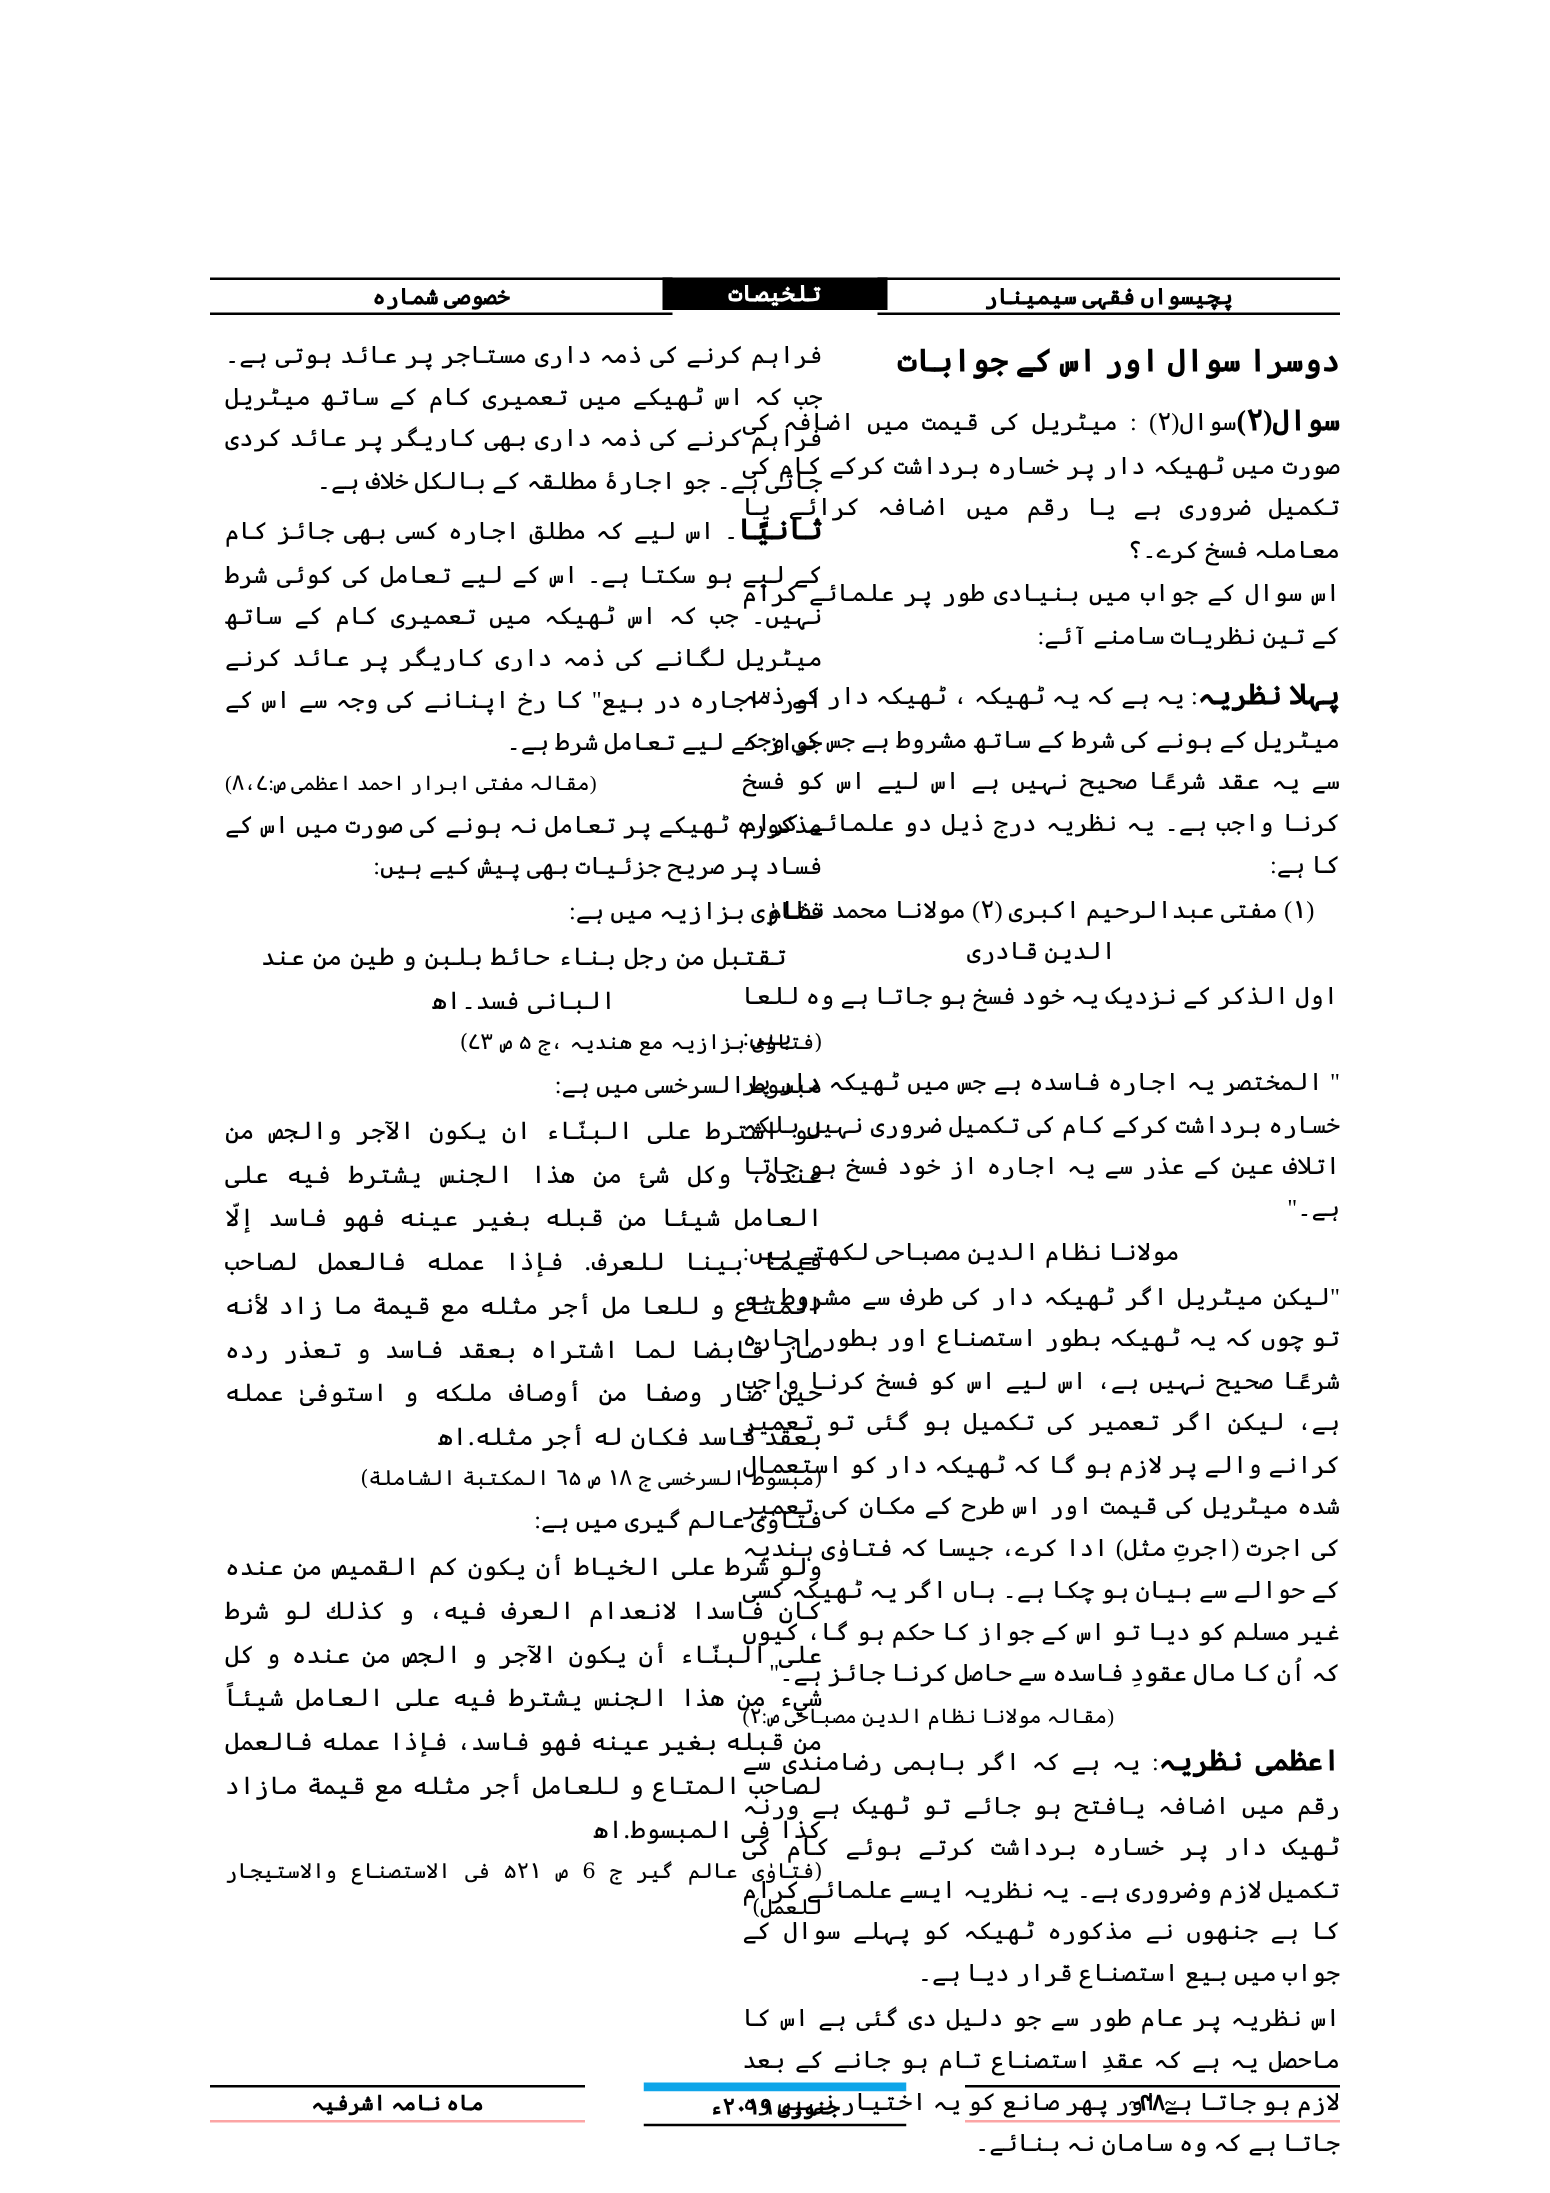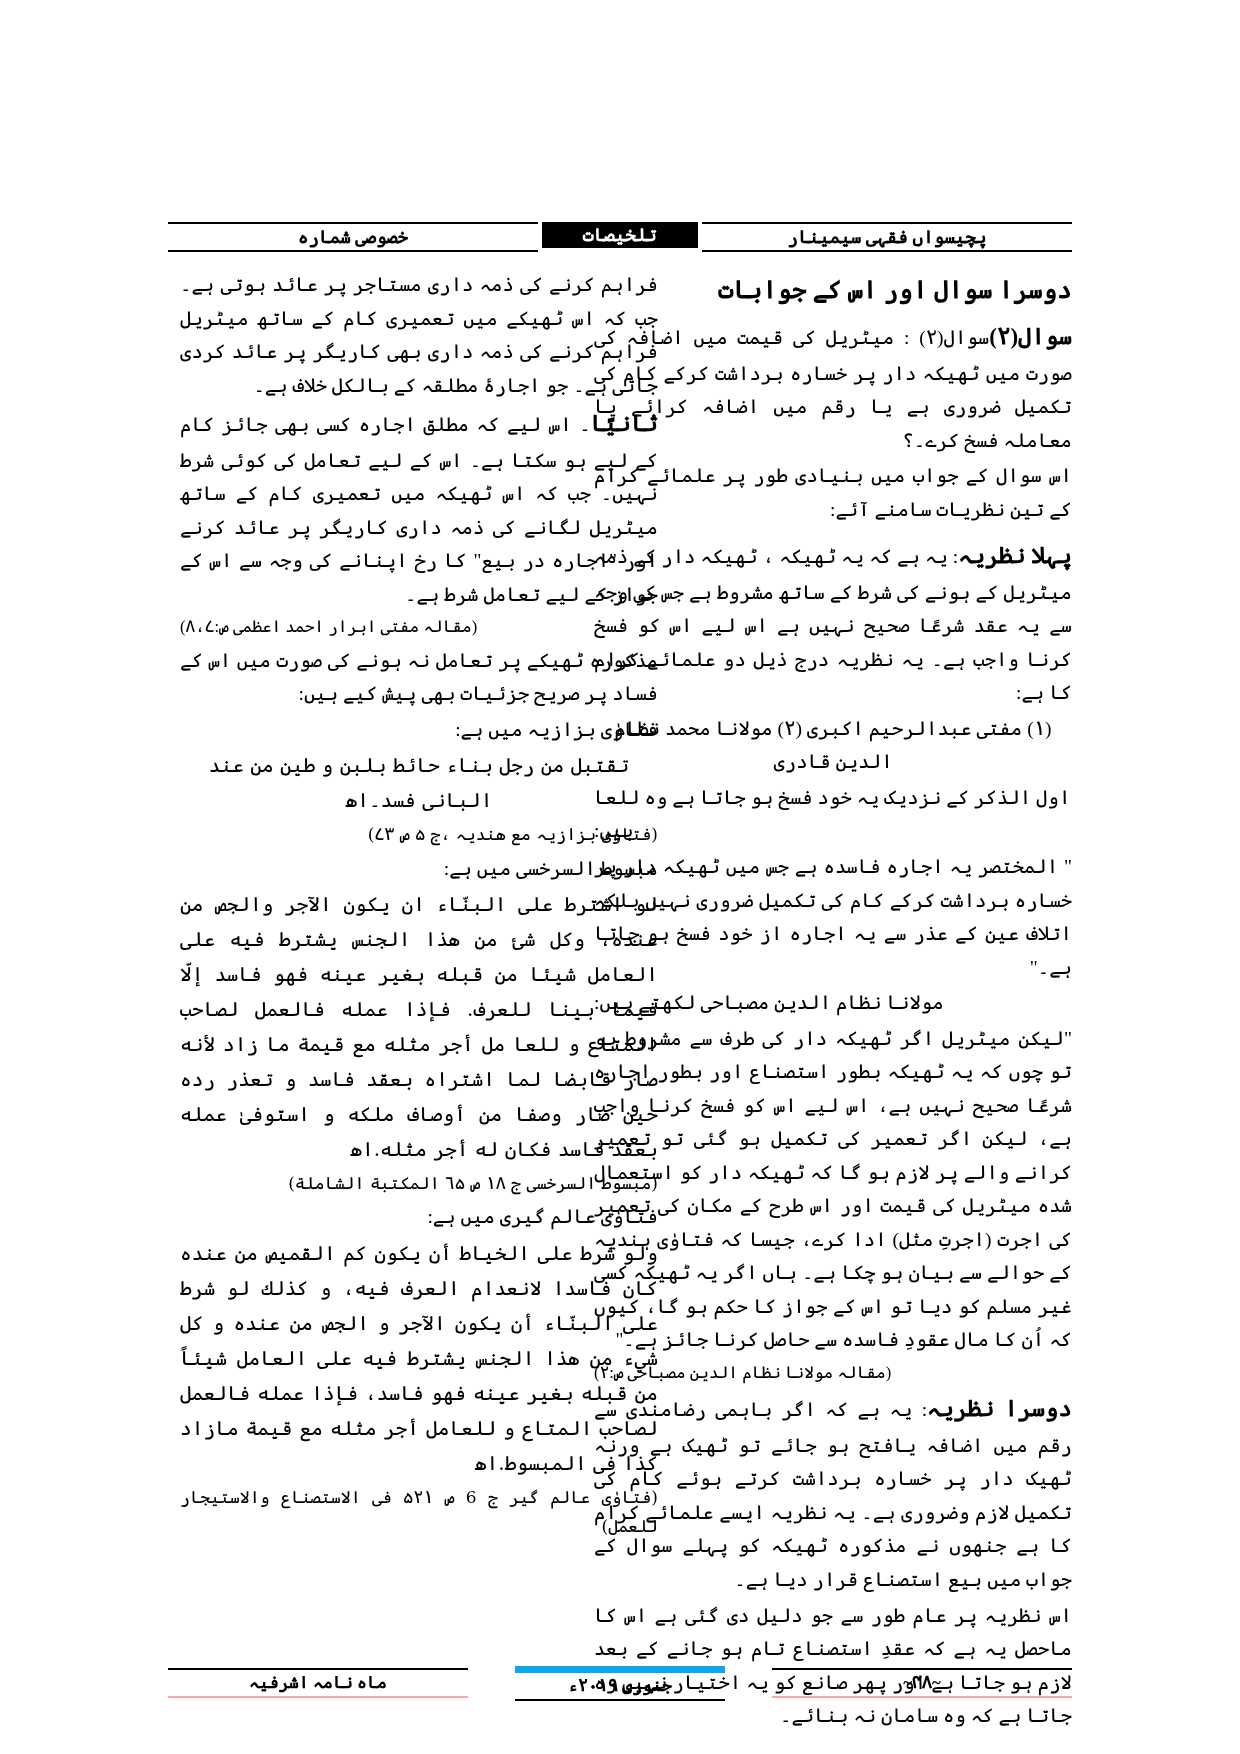--- a/index.html
+++ b/index.html
@@ -41,21 +41,21 @@
     right: 0;
     width: 370px;
   }
   .hdr-right {
     left: 0;
     width: 370px;
   }
   .hdr-center {
     left: 50%;
     transform: translateX(-50%);
-    width: 156px;
+    width: 180px;
     background: #000;
     height: 26px;
     position: absolute;
     top: 0;
   }
   .hdr-text {
     position: absolute;
     top: 1px;
     width: 100%;
     text-align: center;
@@ -178,21 +178,21 @@
     <p><span class="big-lbl">سوال(۲)</span><span>سوال(۲) : میٹریل کی قیمت میں اضافہ کی صورت میں ٹھیکہ دار پر خسارہ برداشت کرکے کام کی تکمیل ضروری ہے یا رقم میں اضافہ کرائے یا معاملہ فسخ کرے۔؟</span></p>
     <p>اس سوال کے جواب میں بنیادی طور پر علمائے کرام کے تین نظریات سامنے آئے:</p>
     <div class="sp"></div>
     <p><span class="big-lbl">پہلا نظریہ</span><span>: یہ ہے کہ یہ ٹھیکہ ، ٹھیکہ دار کے ذمہ میٹریل کے ہونے کی شرط کے ساتھ مشروط ہے جس کی وجہ سے یہ عقد شرعًا صحیح نہیں ہے اس لیے اس کو فسخ کرنا واجب ہے۔ یہ نظریہ درج ذیل دو علمائے کرام کا ہے:</span></p>
     <p class="center">(۱) مفتی عبدالرحیم اکبری (۲) مولانا محمد نظام الدین قادری</p>
     <p class="left-ind">اول الذکر کے نزدیک یہ خود فسخ ہو جاتا ہے وہ للعا ہیں:</p>
     <p class="quote">" المختصر یہ اجارہ فاسدہ ہے جس میں ٹھیکہ دار پر خسارہ برداشت کرکے کام کی تکمیل ضروری نہیں بلکہ اتلاف عین کے عذر سے یہ اجارہ از خود فسخ ہو جاتا ہے۔"</p>
     <p class="left-ind">مولانا نظام الدین مصباحی لکھتے ہیں:</p>
     <p class="quote">"لیکن میٹریل اگر ٹھیکہ دار کی طرف سے مشروط ہو تو چوں کہ یہ ٹھیکہ بطور استصناع اور بطور اجارہ شرعًا صحیح نہیں ہے، اس لیے اس کو فسخ کرنا واجب ہے، لیکن اگر تعمیر کی تکمیل ہو گئی تو تعمیر کرانے والے پر لازم ہو گا کہ ٹھیکہ دار کو استعمال شدہ میٹریل کی قیمت اور اس طرح کے مکان کی تعمیر کی اجرت (اجرتِ مثل) ادا کرے، جیسا کہ فتاوٰی ہندیہ کے حوالے سے بیان ہو چکا ہے۔ ہاں اگر یہ ٹھیکہ کسی غیر مسلم کو دیا تو اس کے جواز کا حکم ہو گا، کیوں کہ اُن کا مال عقودِ فاسدہ سے حاصل کرنا جائز ہے۔"</p>
     <p class="left-ind ref">(مقالہ مولانا نظام الدین مصباحی ص:۲)</p>
-    <p><span class="big-lbl">دوسرا نظریہ</span><span>: یہ ہے کہ اگر باہمی رضامندی سے رقم میں اضافہ یافتح ہو جائے تو ٹھیک ہے ورنہ ٹھیک دار پر خسارہ برداشت کرتے ہوئے کام کی تکمیل لازم وضروری ہے۔ یہ نظریہ ایسے علمائے کرام کا ہے جنھوں نے مذکورہ ٹھیکہ کو پہلے سوال کے جواب میں بیع استصناع قرار دیا ہے۔</span></p>
+    <p><span class="big-lbl">اعظمی نظریہ</span><span>: یہ ہے کہ اگر باہمی رضامندی سے رقم میں اضافہ یافتح ہو جائے تو ٹھیک ہے ورنہ ٹھیک دار پر خسارہ برداشت کرتے ہوئے کام کی تکمیل لازم وضروری ہے۔ یہ نظریہ ایسے علمائے کرام کا ہے جنھوں نے مذکورہ ٹھیکہ کو پہلے سوال کے جواب میں بیع استصناع قرار دیا ہے۔</span></p>
     <p>اس نظریہ پر عام طور سے جو دلیل دی گئی ہے اس کا ماحصل یہ ہے کہ عقدِ استصناع تام ہو جانے کے بعد لازم ہو جاتا ہے اور پھر صانع کو یہ اختیار نہیں رہ جاتا ہے کہ وہ سامان نہ بنائے۔</p>
   </div>
 
   <div class="col col-left">
     <p>فراہم کرنے کی ذمہ داری مستاجر پر عائد ہوتی ہے۔ جب کہ اس ٹھیکے میں تعمیری کام کے ساتھ میٹریل فراہم کرنے کی ذمہ داری بھی کاریگر پر عائد کردی جاتی ہے۔ جو اجارۂ مطلقہ کے بالکل خلاف ہے۔</p>
     <p><span class="big-lbl">ثانیًا</span><span>۔ اس لیے کہ مطلق اجارہ کسی بھی جائز کام کے لیے ہو سکتا ہے۔ اس کے لیے تعامل کی کوئی شرط نہیں۔ جب کہ اس ٹھیکہ میں تعمیری کام کے ساتھ میٹریل لگانے کی ذمہ داری کاریگر پر عائد کرنے اور "اجارہ در بیع" کا رخ اپنانے کی وجہ سے اس کے جواز کے لیے تعامل شرط ہے۔</span></p>
     <p class="ref left-ind">(مقالہ مفتی ابرار احمد اعظمی ص:۸،۷)</p>
     <p>مذکورہ ٹھیکے پر تعامل نہ ہونے کی صورت میں اس کے فساد پر صریح جزئیات بھی پیش کیے ہیں:</p>
     <p>فتاوٰی بزازیہ میں ہے:</p>
     <p class="arabic-c">تقتبل من رجل بناء حائط بلبن و طین من عند البانی فسد۔اھ</p>

